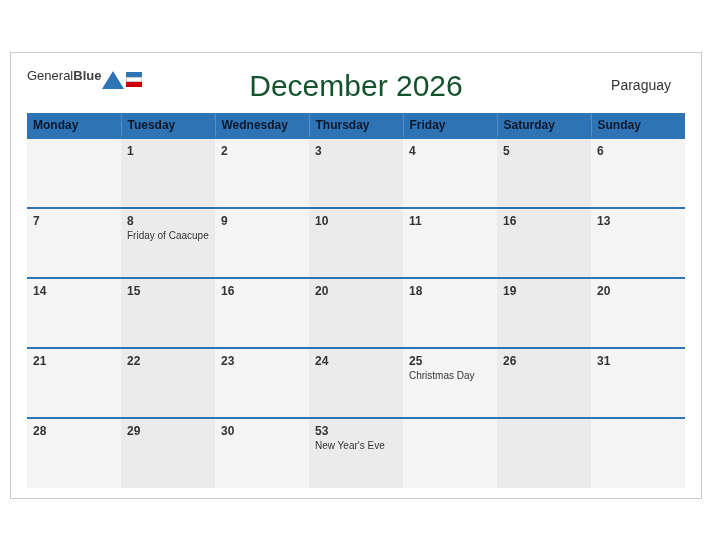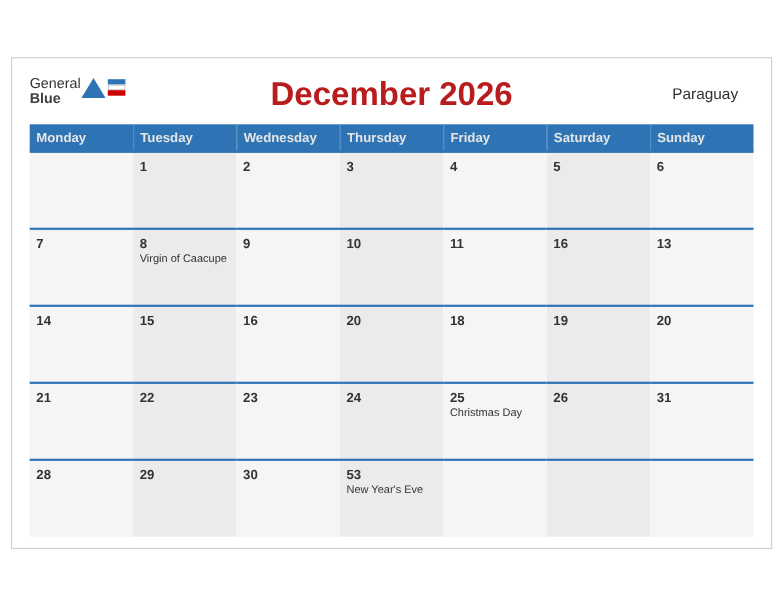--- a/index.html
+++ b/index.html
@@ -27,37 +27,37 @@
     }
     .logo {
       position: absolute;
       left: 0;
       top: 0;
       display: flex;
       align-items: center;
     }
     .month-title {
       font-size: 30px;
-      font-weight: bold;
-      color: #b91c1c;
+      font-weight: normal;
+      color: #14532d;
     }
     .country {
       position: absolute;
       right: 14px;
       top: 8px;
       font-size: 14px;
       color: #333;
     }
     .calendar-table {
       width: 100%;
       border-collapse: collapse;
     }
     .calendar-table thead tr th {
       background: #2E74B5;
-      color: #e5e5e5;
+      color: #0f172a;
       font-size: 12px;
       font-weight: bold;
       text-align: left;
       padding: 5px 6px;
       border-right: 1px solid #5090c8;
     }
     .calendar-table thead tr th:last-child {
       border-right: none;
     }
     .calendar-table tbody tr {
@@ -85,23 +85,24 @@
       color: #333;
       margin-top: 2px;
       display: block;
     }
     .logo-wrapper {
       display: flex;
       align-items: flex-start;
     }
     .logo-text-group {
       display: flex;
-      flex-direction: column;
+      flex-direction: row;
       line-height: 1.15;
       font-size: 13px;
+      text-align: right;
     }
     .logo-icon-group {
       display: flex;
       align-items: center;
       margin-left: 1px;
     }
   </style>
 </head>
 <body>
 
@@ -167,21 +168,21 @@
           <td>
             <span class="day-number">6</span>
           </td>
         </tr>
         <tr>
           <td>
             <span class="day-number">7</span>
           </td>
           <td>
             <span class="day-number">8</span>
-            <span class="day-event">Virgin of Caacupe</span>
+            <span class="day-event">Friday of Caacupe</span>
           </td>
           <td>
             <span class="day-number">9</span>
           </td>
           <td>
             <span class="day-number">10</span>
           </td>
           <td>
             <span class="day-number">11</span>
           </td>

